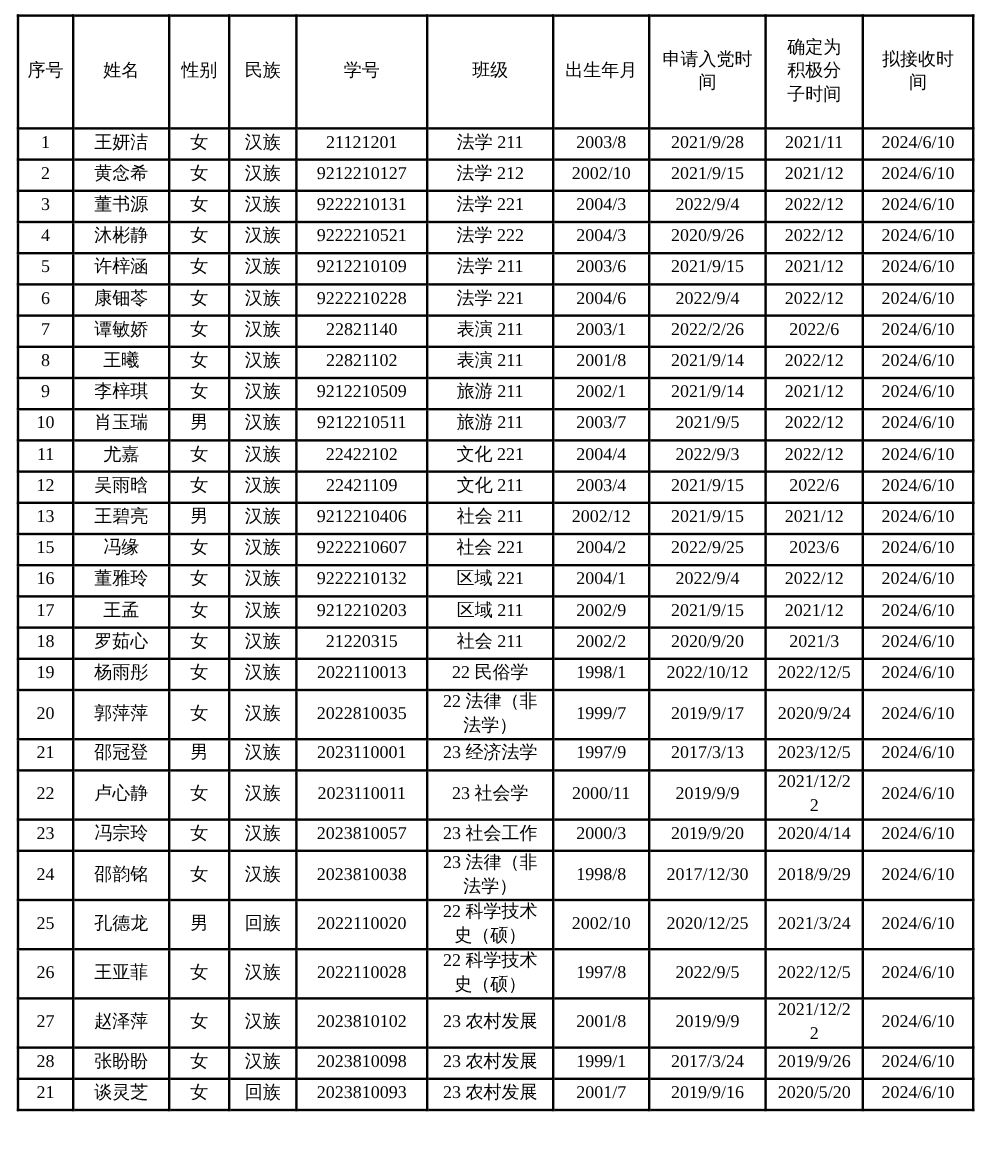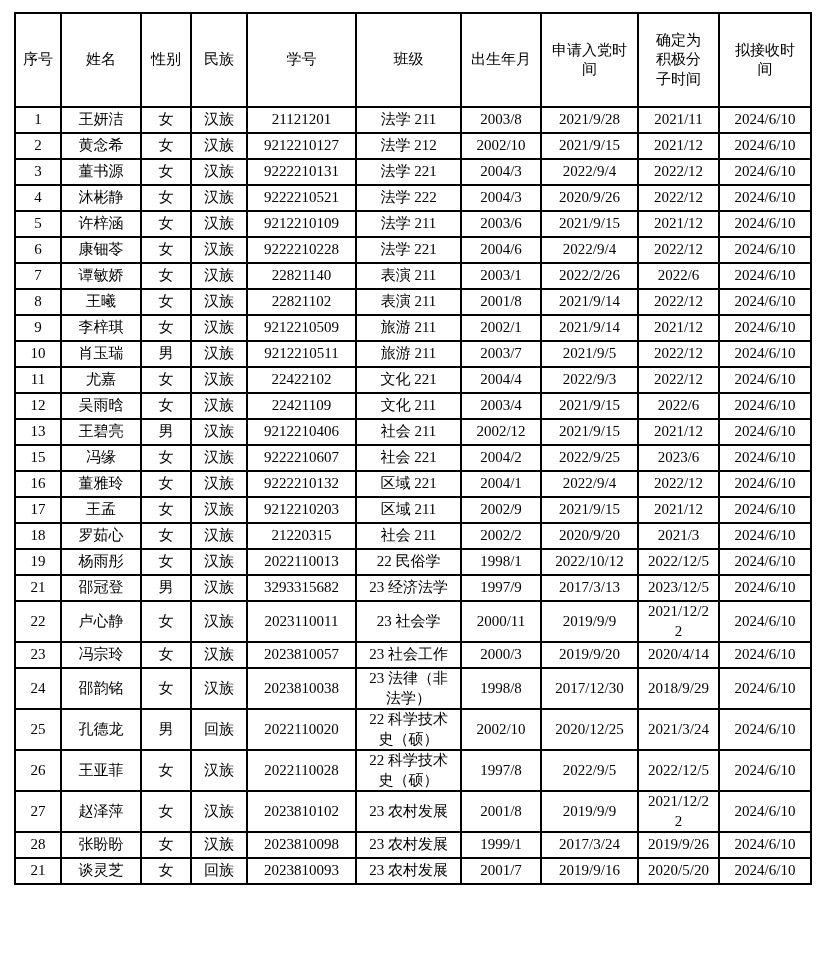--- a/index.html
+++ b/index.html
@@ -293,25 +293,37 @@
           <td>女</td>
           <td>汉族</td>
           <td>2022110013</td>
           <td>22 民俗学</td>
           <td>1998/1</td>
           <td>2022/10/12</td>
           <td>2022/12/5</td>
           <td>2024/6/10</td>
         </tr>
         <tr>
+          <td>20</td>
+          <td>郭萍萍</td>
+          <td>女</td>
+          <td>汉族</td>
+          <td>2022810035</td>
+          <td>22 法律（非法学）</td>
+          <td>1999/7</td>
+          <td>2019/9/17</td>
+          <td>2020/9/24</td>
+          <td>2024/6/10</td>
+        </tr>
+        <tr>
           <td>21</td>
           <td>邵冠登</td>
           <td>男</td>
           <td>汉族</td>
-          <td>3293315682</td>
+          <td>2023110001</td>
           <td>23 经济法学</td>
           <td>1997/9</td>
           <td>2017/3/13</td>
           <td>2023/12/5</td>
           <td>2024/6/10</td>
         </tr>
         <tr>
           <td>22</td>
           <td>卢心静</td>
           <td>女</td>

